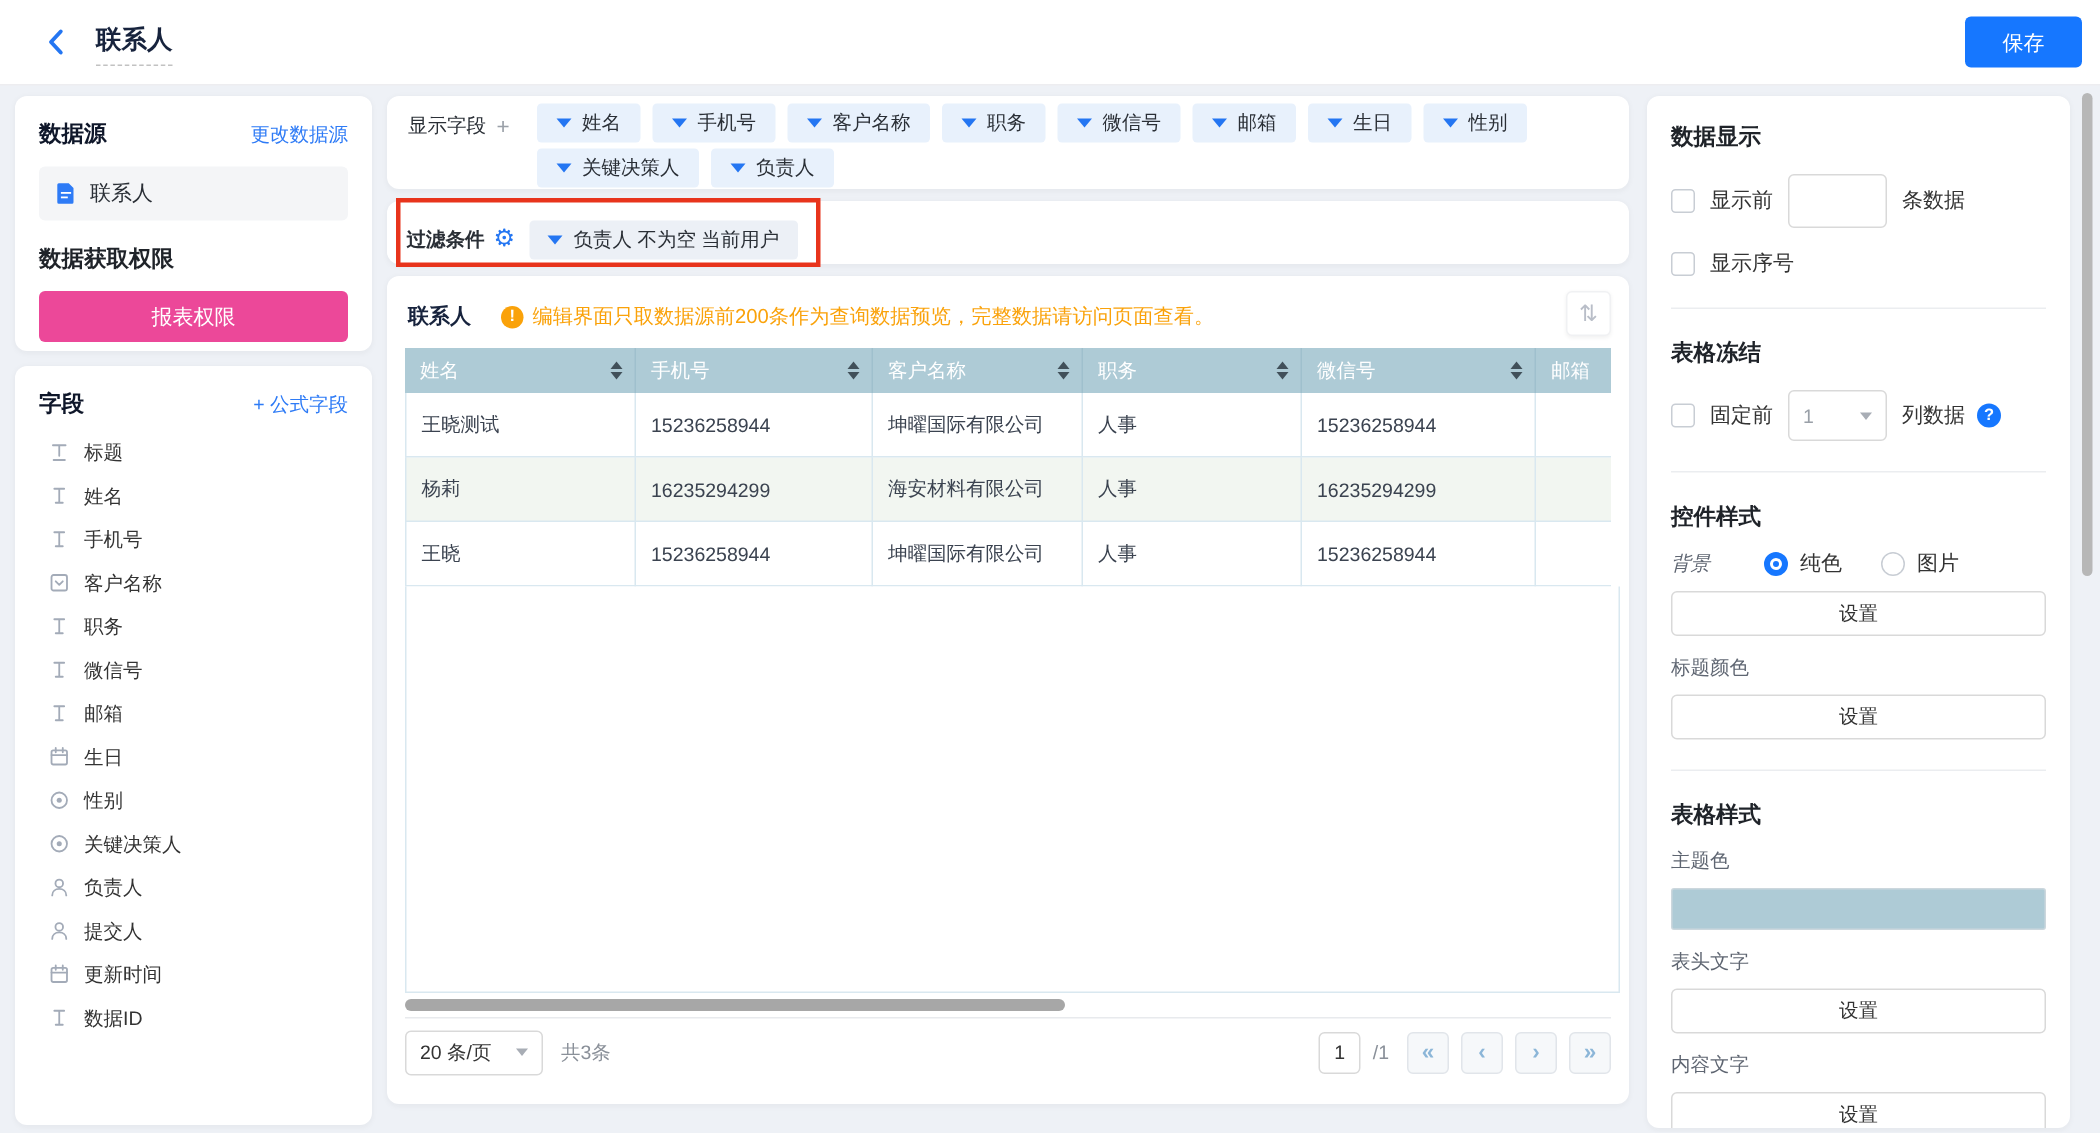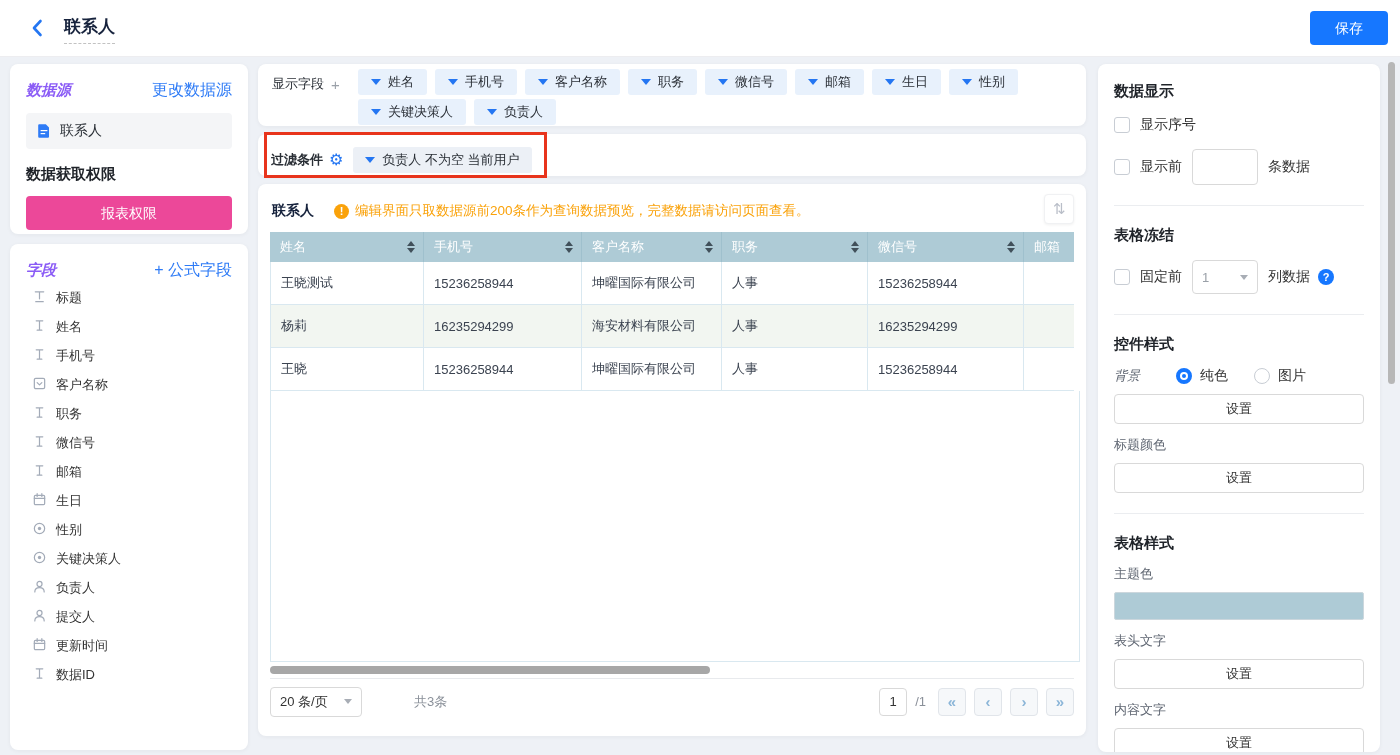--- a/index.html
+++ b/index.html
@@ -16,29 +16,29 @@
   .topbar { position:absolute; top:0; left:0; width:1400px; height:56px; background:#fff; box-shadow:0 1px 0 #ededf0; z-index:5; }
   .back-btn { position:absolute; left:28px; top:18px; width:20px; height:20px; cursor:pointer; }
   .page-title { position:absolute; left:64px; top:15px; font-size:17px; font-weight:bold; color:#17233d; padding-bottom:5px; border-bottom:1px dashed #c2c2c2; }
   .save-btn { position:absolute; right:12px; top:11px; width:78px; height:34px; background:#1677ff; color:#fff; border:none; border-radius:4px; font-size:14px; text-align:center; line-height:34px; cursor:pointer; }
 
   .card { position:absolute; background:#fff; border-radius:8px; box-shadow:0 1px 4px rgba(31,35,41,.05); }
 
   
   #card-ds { left:10px; top:64px; width:238px; height:170px; padding:16px; }
   .panel-head { display:flex; align-items:center; justify-content:space-between; }
-  .panel-title { font-size:15px; font-weight:bold; color:#8b5cf6;font-style:italic; }
-  .blue-link { font-size:16px; color:#2e7bf6; cursor:pointer; }
+  .panel-title { font-size:15px; font-weight:bold; color:#0f172a; }
+  .blue-link { font-size:13px; color:#2e7bf6; cursor:pointer; }
   .ds-item { margin-top:12px; height:36px; background:#f4f5f7; border-radius:4px; display:flex; align-items:center; gap:8px; padding:0 10px; font-size:14px; color:#2a2f36; }
   .perm-title { margin-top:16px; font-size:15px; font-weight:bold; color:#1f2329; }
   .perm-btn { margin-top:12px; width:100%; height:34px; background:#ec4899; color:#fff; border:none; border-radius:4px; font-size:14px; text-align:center; line-height:34px; cursor:pointer; }
 
   #card-fields { left:10px; top:244px; width:238px; height:506px; padding:16px; overflow:hidden; }
   #field-list { margin-top:8px; }
-  .field-item { height:29px; display:flex; gap:9px; padding-left:6px; cursor:pointer; color:#333; }
+  .field-item { height:29px; display:flex; align-items:center; gap:9px; padding-left:6px; cursor:pointer; color:#333; }
   .f-icon { width:15px; height:15px; display:flex; align-items:center; justify-content:center; color:#a3abb8; flex:0 0 15px; }
   .f-icon svg { width:15px; height:15px; }
 
   
   #card-chips { left:258px; top:64px; width:828px; height:62px; padding:5px 14px; display:flex; align-items:flex-start; overflow:hidden; }
   .chips-label-wrap { display:flex; align-items:center; height:26px; margin-top:2px; flex:0 0 86px; }
   .chips-label { font-size:13px; color:#2a2f36;text-align:right; }
   .chips-add { color:#9aa0a8; font-size:15px; margin-left:7px; cursor:pointer; }
   #chips { display:flex; flex-wrap:wrap; gap:4px 8px; width:742px; }
   .chip { height:26px; background:#e8f1fc; border-radius:3px; display:inline-flex; align-items:center; padding:0 13px; font-size:13px; color:#2a2f36; cursor:pointer; white-space:nowrap; }
@@ -64,21 +64,21 @@
   .sorter { display:flex; flex-direction:column; gap:2px; cursor:pointer; }
   .sorter .t-up { width:0; height:0; border-left:4px solid transparent; border-right:4px solid transparent; border-bottom:5px solid #41505a; }
   .sorter .t-down { width:0; height:0; border-left:4px solid transparent; border-right:4px solid transparent; border-top:5px solid #41505a; }
   .tr { display:flex; height:43px; background:#fff; }
   .tr.stripe { background:#f2f6f1; }
   .td { display:flex; align-items:center; padding:0 10px; font-size:13px; color:#3b4350; border-right:1px solid #d9e8f0; border-bottom:1px solid #d9e8f0; flex:0 0 auto; overflow:hidden; white-space:nowrap; }
   .tr .td:first-child, .grid-ext { border-left:1px solid #d9e8f0; }
   .grid-ext { flex:1; border-right:1px solid #d9e8f0; border-bottom:1px solid #d9e8f0; width:810px; }
   .hscroll-zone { height:16px; display:flex; align-items:center; }
   .hscroll-thumb { width:440px; height:8px; background:#a7a7a7; border-radius:4px; cursor:pointer; }
-  .tw-pagination { border-top:1px solid #e8eaed; height:46px; display:flex; align-items:center;gap:40px; }
+  .tw-pagination { border-top:1px solid #e8eaed; height:46px; display:flex; align-items:center; }
   .page-size-select { width:92px; height:30px; border:1px solid #d9d9d9; border-radius:4px; display:flex; align-items:center; justify-content:space-between; padding:0 9px; font-size:13px; color:#333; cursor:pointer; }
   .sel-caret { width:0; height:0; border-left:4.5px solid transparent; border-right:4.5px solid transparent; border-top:5px solid #a8adb5; }
   .total-text { margin-left:12px; color:#8a9099; font-size:13px; }
   .pag-right { margin-left:auto; display:flex; align-items:center; gap:8px; }
   .page-box { width:28px; height:28px; border:1px solid #d9d9d9; border-radius:4px; display:flex; align-items:center; justify-content:center; font-size:13px; color:#333; background:#fff; }
   .page-total { color:#8a9099; font-size:13px; margin:0 4px 0 0; }
   .nav-btn { width:28px; height:28px; background:#f6f8fa; border:1px solid #e1e5ea; border-radius:4px; display:flex; align-items:center; justify-content:center; color:#8cb6d8; font-size:15px; font-weight:bold; cursor:pointer; }
 
   
   #card-right { left:1098px; top:64px; width:282px; height:688px; padding:18px 16px 0; overflow:hidden; }
@@ -452,27 +452,27 @@
           <div class="nav-btn">»</div>
         </span>
     </div>
   </div>
 </div>
 
 <div class="card" id="card-right">
   <div class="sec-title">数据显示</div>
   <div class="ctl-row">
     <span class="checkbox"></span>
-    <span>显示序号</span>
-  </div>
-  <div class="ctl-row">
-    <span class="checkbox"></span>
     <span>显示前</span>
     <input class="num-input" value="" style="">
     <span>条数据</span>
+  </div>
+  <div class="ctl-row">
+    <span class="checkbox"></span>
+    <span>显示序号</span>
   </div>
   <div class="divider"></div>
 
   <div class="sec-title">表格冻结</div>
   <div class="ctl-row">
     <span class="checkbox"></span>
     <span>固定前</span>
     <span class="mini-select">
       <span>1</span>
       <span class="sel-caret"></span>

